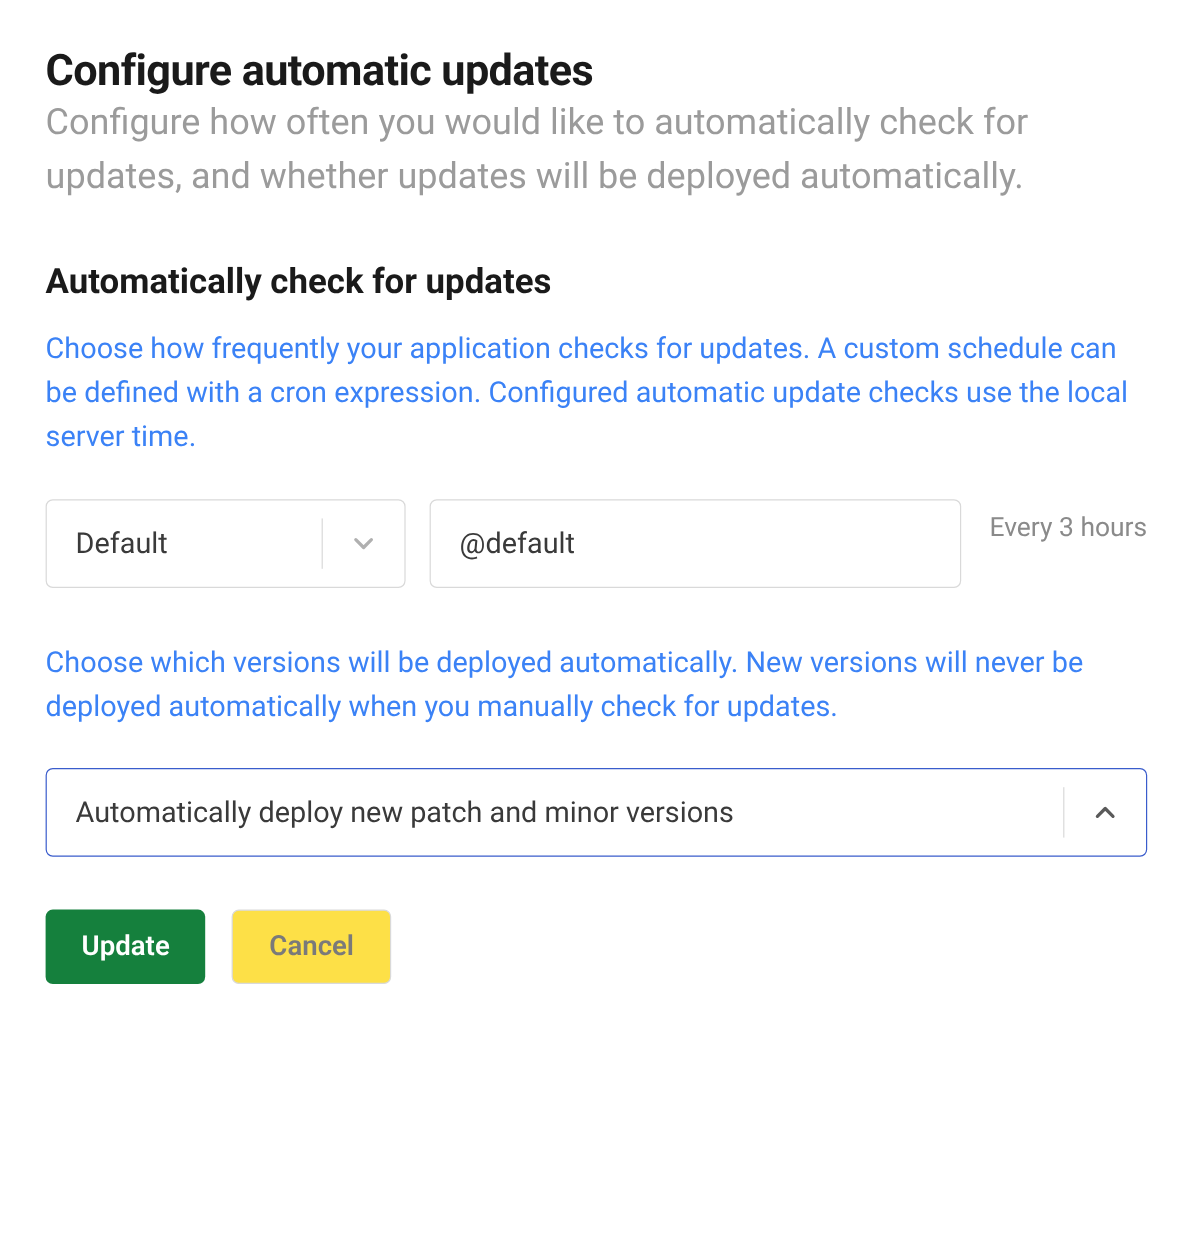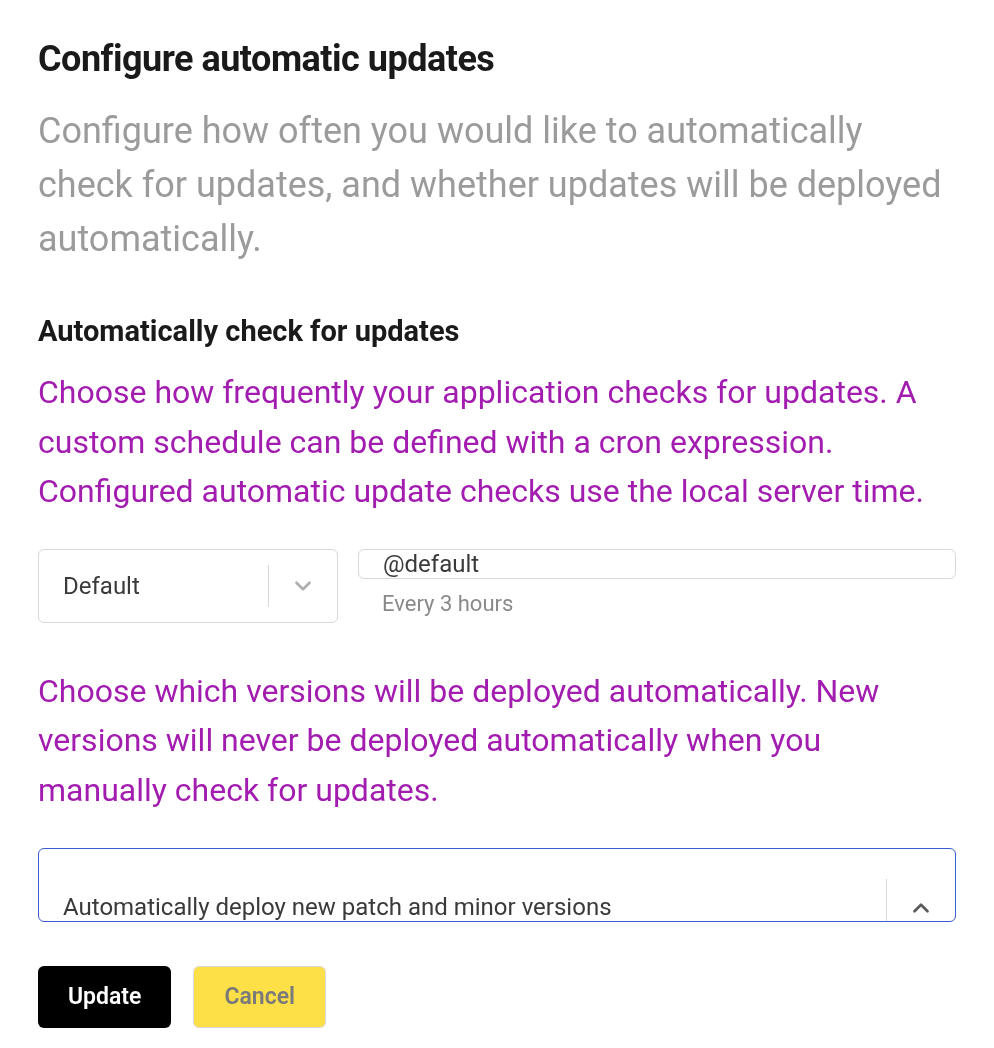--- a/index.html
+++ b/index.html
@@ -10,39 +10,38 @@
     body {
       font-family: -apple-system, BlinkMacSystemFont, "Segoe UI", Roboto, Helvetica, Arial, sans-serif;
       background: #fff;
       width: 994px;
       padding: 38px;
     }
     .page-title {
       font-size: 36px;
       font-weight: 700;
       color: #1a1a1a;
-      margin-bottom: 24px;
       letter-spacing: -0.5px;
     }
     .page-description {
-      font-size: 36px;
+      font-size: 30px;
       line-height: 1.5;
       color: #9b9b9b;
       margin-bottom: 48px;
     }
     .section-heading {
       font-size: 29px;
       font-weight: 700;
       color: #1a1a1a;
       margin-bottom: 20px;
     }
     .section-description {
-      font-size: 32px;
+      font-size: 24px;
       line-height: 1.55;
-      color: #a21caf;
+      color: #3b82f6;
       margin-bottom: 32px;
     }
     .row {
       display: flex;
       gap: 20px;
       align-items: flex-start;
       margin-bottom: 14px;
     }
     .select-wrap {
       position: relative;
@@ -56,21 +55,20 @@
     }
     .select-wrap.small {
       width: 300px;
       flex: 0 0 300px;
     }
     .select-wrap.wide {
       width: 100%;
     }
     .select-wrap.focus {
       border-color: #3a5ccc;
-      align-items: flex-end;
     }
     .select-value {
       flex: 1;
       padding: 0 24px;
       font-size: 24px;
       color: #3a3a3a;
     }
     .select-divider {
       width: 1px;
       height: 42px;
@@ -97,21 +95,21 @@
       border-radius: 6px;
       padding: 0 24px;
       font-size: 24px;
       color: #3a3a3a;
       font-family: inherit;
       outline: none;
     }
     .input-col {
       flex: 1;
       display: flex;
-      flex-direction: column;
+      flex-direction: row;
     }
     .helper-text {
       font-size: 22px;
       color: #8a8a8a;
       padding-left: 24px;
       margin-top: 12px;
     }
     .section-block {
       margin-bottom: 44px;
     }
@@ -126,21 +124,21 @@
       font-size: 23px;
       font-weight: 600;
       border-radius: 6px;
       cursor: pointer;
       font-family: inherit;
       display: inline-flex;
       align-items: center;
       justify-content: center;
     }
     .btn-primary {
-      background: #000000;
+      background: #15803d;
       color: #fff;
       border: none;
     }
     .btn-secondary {
       background: #fde047;
       color: #7a7a7a;
       border: 1.5px solid #d9d9d9;
     }
   </style>
 </head>

